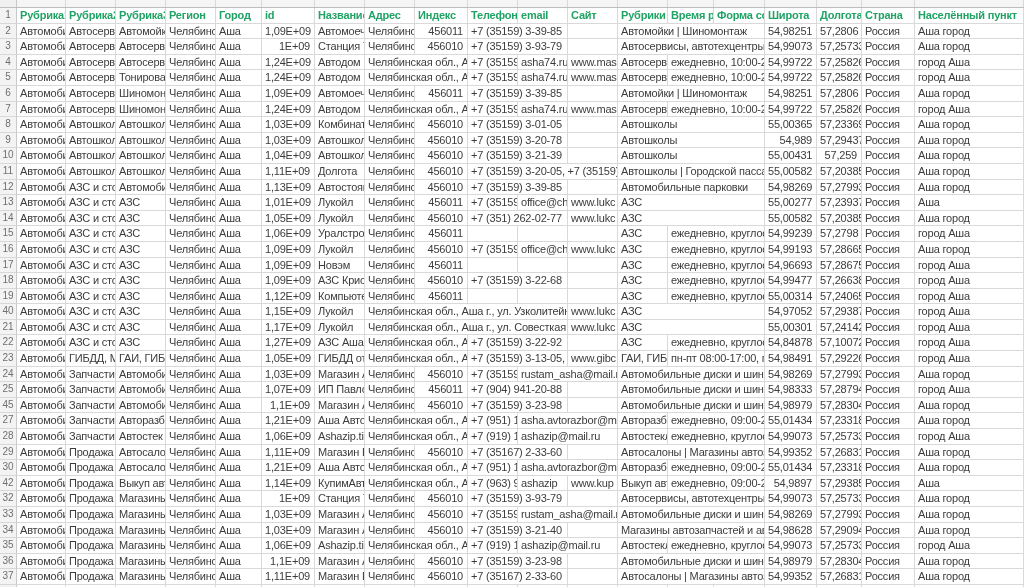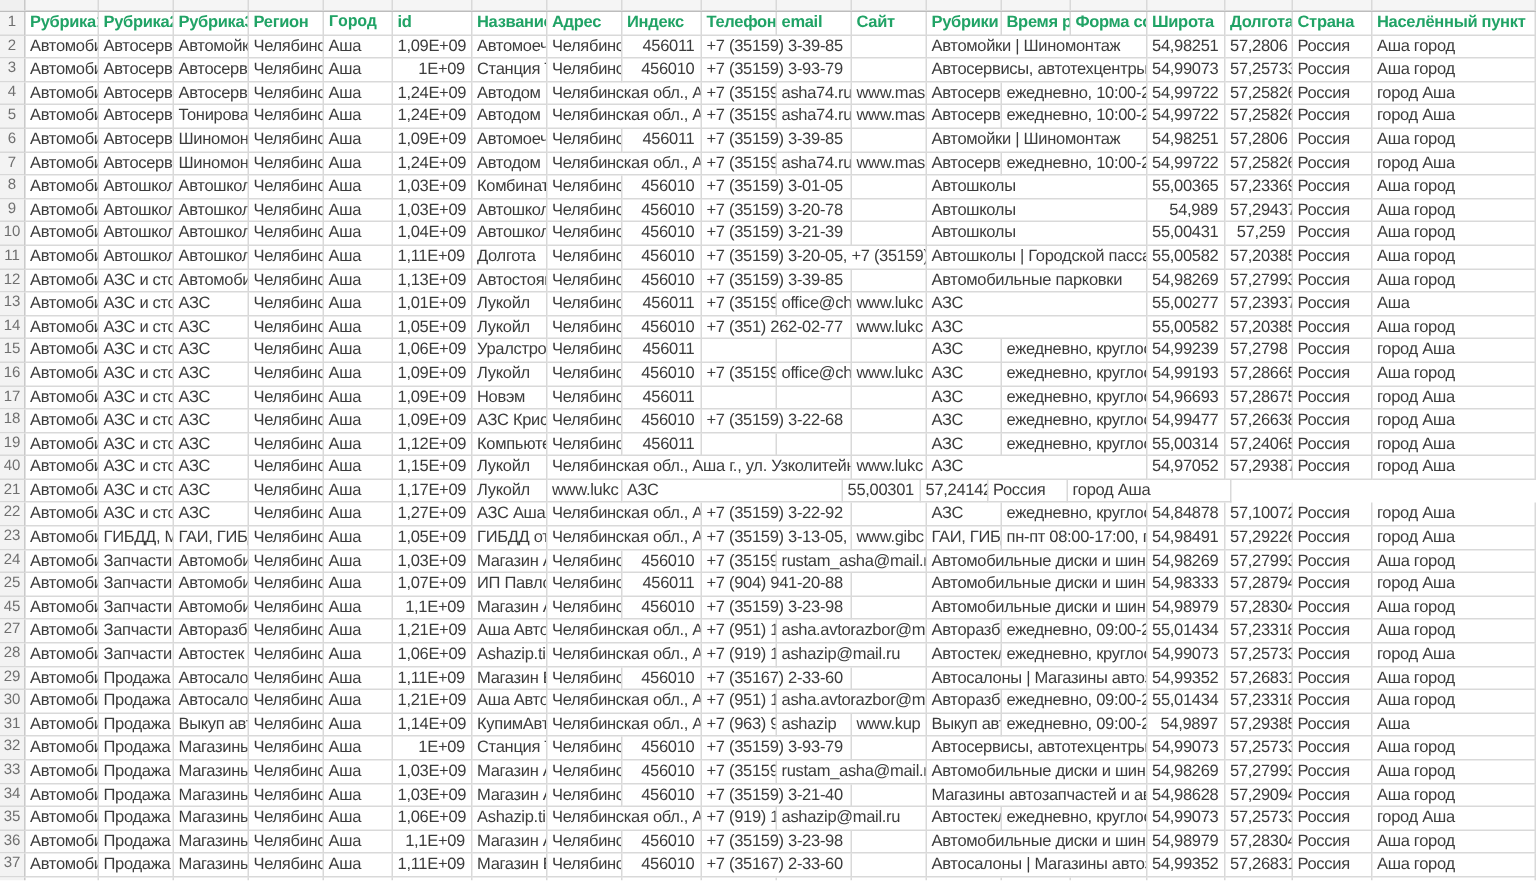--- a/index.html
+++ b/index.html
@@ -44,21 +44,21 @@
       <div class="cs" style="width: 53px;"></div>
       <div class="cs" style="width: 109px;"></div>
     </div>
   <div id="grid">
       <div class="row">
         <div class="gut">1</div>
         <div class="cell hdr" style="width: 49px;">Рубрика1</div>
         <div class="cell hdr" style="width: 50px;">Рубрика2</div>
         <div class="cell hdr" style="width: 50px;">Рубрика3</div>
         <div class="cell hdr" style="width: 50px;">Регион</div>
-        <div class="cell hdr" style="width: 46px; font-family: Liberation Mono, monospace;">Город</div>
+        <div class="cell hdr" style="width: 46px;">Город</div>
         <div class="cell hdr" style="width: 53px;">id</div>
         <div class="cell hdr" style="width: 50px;">Название</div>
         <div class="cell hdr" style="width: 50px;">Адрес</div>
         <div class="cell hdr" style="width: 53px;">Индекс</div>
         <div class="cell hdr" style="width: 50px;">Телефоны</div>
         <div class="cell hdr" style="width: 50px;">email</div>
         <div class="cell hdr" style="width: 50px;">Сайт</div>
         <div class="cell hdr" style="width: 50px;">Рубрики</div>
         <div class="cell hdr" style="width: 46px;">Время работы</div>
         <div class="cell hdr" style="width: 51px;">Форма собственности</div>
@@ -440,20 +440,21 @@
       </div>
       <div class="row">
         <div class="gut">21</div>
         <div class="cell" style="width: 49px;">Автомоби</div>
         <div class="cell" style="width: 50px;">АЗС и сто</div>
         <div class="cell" style="width: 50px;">АЗС</div>
         <div class="cell" style="width: 50px;">Челябинс</div>
         <div class="cell" style="width: 46px;">Аша</div>
         <div class="cell num" style="width: 53px;">1,17E+09</div>
         <div class="cell" style="width: 50px;">Лукойл</div>
+        <div class="cell" style="width: 203px;">Челябинская обл., Аша г., ул. Совесткая</div>
         <div class="cell" style="width: 50px;">www.lukc</div>
         <div class="cell" style="width: 147px;">АЗС</div>
         <div class="cell num" style="width: 52px;">55,00301</div>
         <div class="cell num" style="width: 45px;">57,24142</div>
         <div class="cell" style="width: 53px;">Россия</div>
         <div class="cell" style="width: 109px;">город Аша</div>
       </div>
       <div class="row">
         <div class="gut">22</div>
         <div class="cell" style="width: 49px;">Автомоби</div>
@@ -619,21 +620,21 @@
         <div class="cell" style="width: 50px;">+7 (951) 11</div>
         <div class="cell" style="width: 100px;">asha.avtorazbor@mail.ru</div>
         <div class="cell" style="width: 50px;">Авторазборки</div>
         <div class="cell" style="width: 97px;">ежедневно, 09:00-20:00</div>
         <div class="cell num" style="width: 52px;">55,01434</div>
         <div class="cell num" style="width: 45px;">57,23318</div>
         <div class="cell" style="width: 53px;">Россия</div>
         <div class="cell" style="width: 109px;">Аша город</div>
       </div>
       <div class="row">
-        <div class="gut">31</div>
+        <div class="gut">42</div>
         <div class="cell" style="width: 49px;">Автомоби</div>
         <div class="cell" style="width: 50px;">Продажа</div>
         <div class="cell" style="width: 50px;">Выкуп авт</div>
         <div class="cell" style="width: 50px;">Челябинс</div>
         <div class="cell" style="width: 46px;">Аша</div>
         <div class="cell num" style="width: 53px;">1,14E+09</div>
         <div class="cell" style="width: 50px;">КупимАвт</div>
         <div class="cell" style="width: 103px;">Челябинская обл., Аша г.</div>
         <div class="cell" style="width: 50px;">+7 (963) 90</div>
         <div class="cell" style="width: 50px;">ashazip</div>

